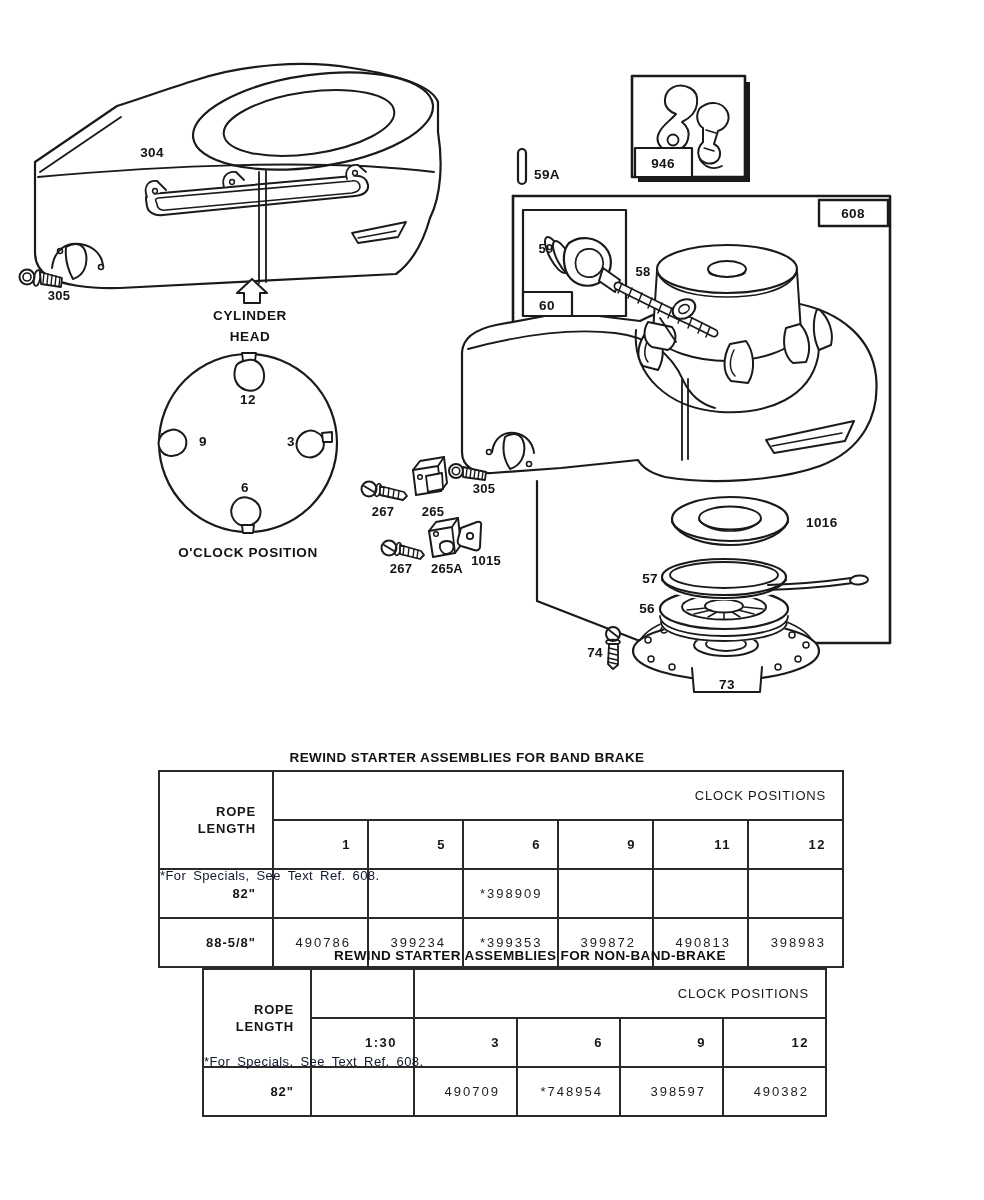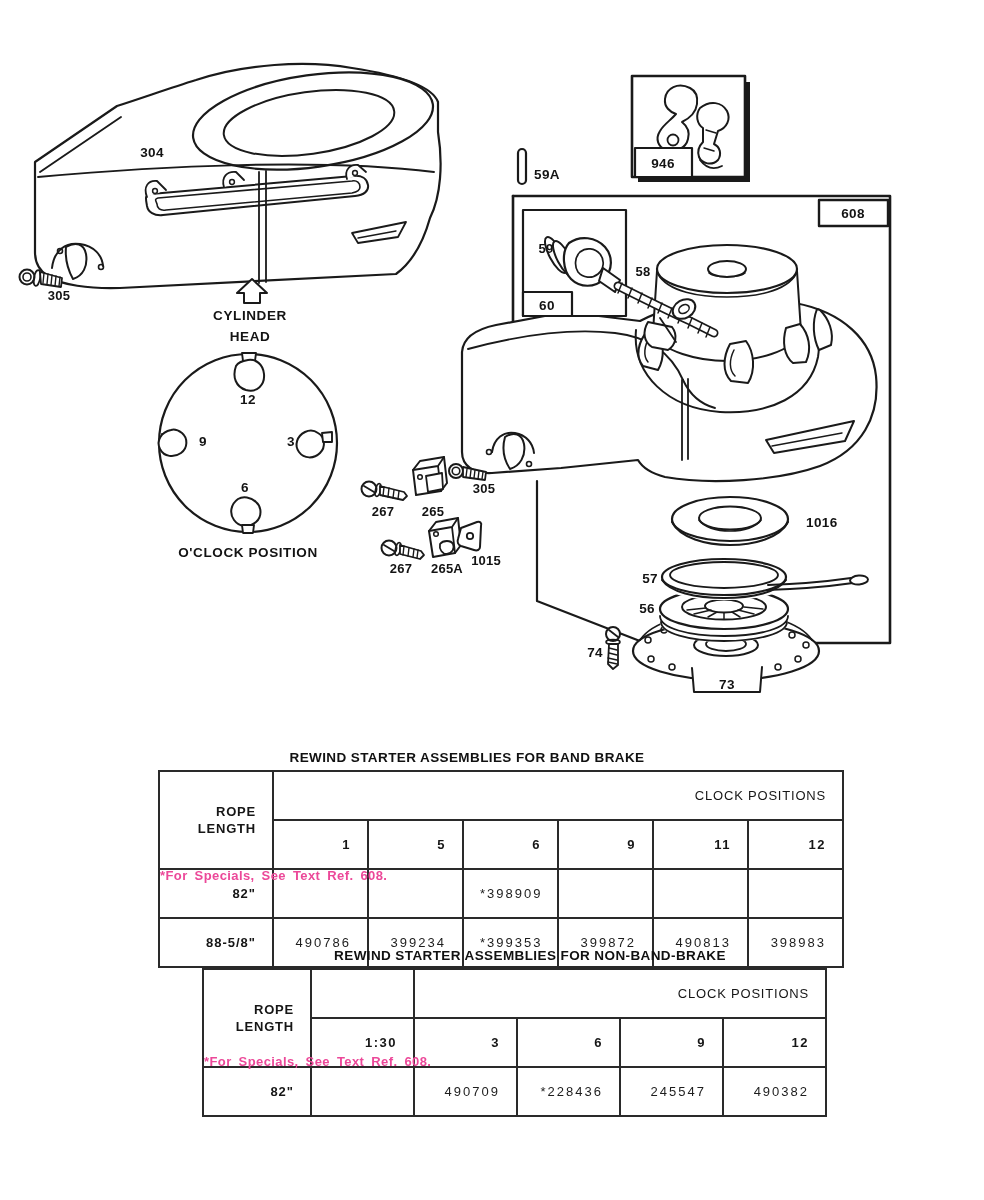--- a/index.html
+++ b/index.html
@@ -14,22 +14,22 @@
   .tbl td{border:2px solid #2a2a2a;text-align:right;vertical-align:middle;padding:16px;overflow:hidden;}
   .hdr{font-size:13px;font-weight:normal;letter-spacing:0.8px;}
   .clockhdr{vertical-align:middle;}
   .num{font-size:13px;font-weight:bold;letter-spacing:1.5px;}
   .val{font-size:13px;font-weight:500;letter-spacing:2px;color:#1d1d1d;margin-left:32px;}
   .ropeval{font-size:13px;font-weight:bold;letter-spacing:1px;}
   .ropehdr div{line-height:17px;font-size:13px;font-weight:bold;letter-spacing:0.8px;}
   .ttl{position:absolute;text-align:center;font-size:13.5px;font-weight:bold;
        letter-spacing:0.4px;color:#111;white-space:nowrap;}
   .ttl span{border-bottom:1.5px solid #555;padding-bottom:7px;}
-  .foot{position:absolute;font-size:13px;font-weight:700;letter-spacing:0.4px;
-        word-spacing:3px;color:#ec4899;}
+  .foot{position:absolute;font-size:13px;font-weight:400;letter-spacing:0.4px;
+        word-spacing:3px;color:#0f172a;}
 </style>
 </head>
 <body>
 
 <div class="page">
 
 <svg class="diagram" width="984" height="730" viewBox="0 0 984 730" style="position:absolute;top:0;left:0" fill="none" stroke="#1a1a1a" stroke-width="2" stroke-linejoin="round" stroke-linecap="round">
 
   <g>
     <path d="M513,196 H890 V643 H645" stroke-width="2.6"></path>
@@ -382,22 +382,22 @@
     <td class="num">1:30</td>
     <td class="num">3</td>
     <td class="num">6</td>
     <td class="num">9</td>
     <td class="num">12</td>
   </tr>
   <tr style="height:20px">
     <td class="ropeval">82"</td>
     <td class="val"></td>
     <td class="val">490709</td>
-    <td class="val">*228436</td>
-    <td class="val">245547</td>
+    <td class="val">*748954</td>
+    <td class="val">398597</td>
     <td class="val">490382</td>
   </tr>
 </tbody>
     </table>
 
 <div class="foot" style="left:204px;top:1054px;">*For Specials, See Text Ref. 608.</div>
 
 </div>
 
 </body></html>

